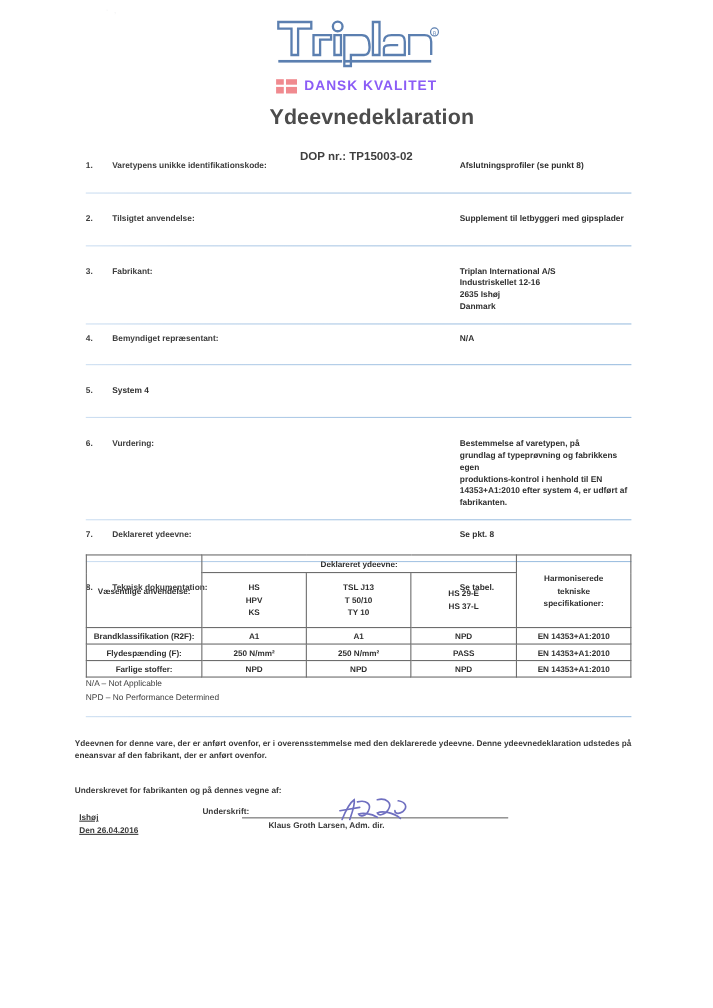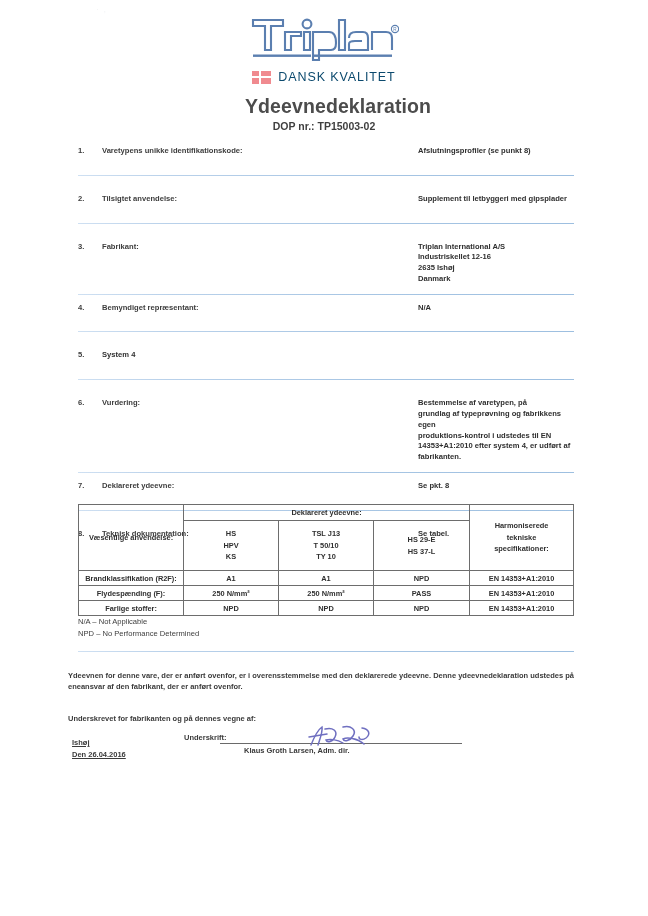--- a/index.html
+++ b/index.html
@@ -68,34 +68,34 @@
     background: #f08a8f;
   }
   .flag .q1 { left: 0;    top: 0;    width: 7px;  height: 5px; }
   .flag .q2 { left: 9px;  top: 0;    width: 10px; height: 5px; }
   .flag .q3 { left: 0;    top: 7px;  width: 7px;  height: 6px; }
   .flag .q4 { left: 9px;  top: 7px;  width: 10px; height: 6px; }
 
   .kvalitet-text {
     font-size: 12.5px;
     letter-spacing: 0.9px;
-    color: #0c4a6e;
-    font-weight: 400;
+    color: #8b5cf6;
+    font-weight: 700;
   }
 
   .doc-title {
     margin-top: 11px;
     font-size: 19.5px;
     font-weight: bold;
     color: #4c4c4c;
     letter-spacing: 0.1px;
     margin-left: 28px;
   }
   .doc-sub {
-    margin-top: 2px;
+    margin-top: 17px;
     font-size: 10.5px;
     font-weight: bold;
     color: #3f3f3f;
   }
 
   
   .items {
     position: absolute;
     left: 78px;
     top: 146px;
@@ -379,21 +379,21 @@
     <div class="sp-a"></div>
     <div class="rule"></div>
     <div class="sp-a"></div>
 
     <div class="item-row">
       <span class="item-num">6.</span>
       <span class="item-label">Vurdering:</span>
       <span class="item-value">
         <span class="vline">Bestemmelse af varetypen, på</span>
         <span class="vline">grundlag af typeprøvning og fabrikkens egen</span>
-        <span class="vline">produktions-kontrol i udstedes til EN</span>
+        <span class="vline">produktions-kontrol i henhold til EN</span>
         <span class="vline">14353+A1:2010 efter system 4, er udført af</span>
         <span class="vline">fabrikanten.</span>
       </span>
     </div>
     <div class="sp-b"></div>
     <div class="rule"></div>
     <div class="sp-c"></div>
 
     <div class="item-row">
       <span class="item-num">7.</span>

